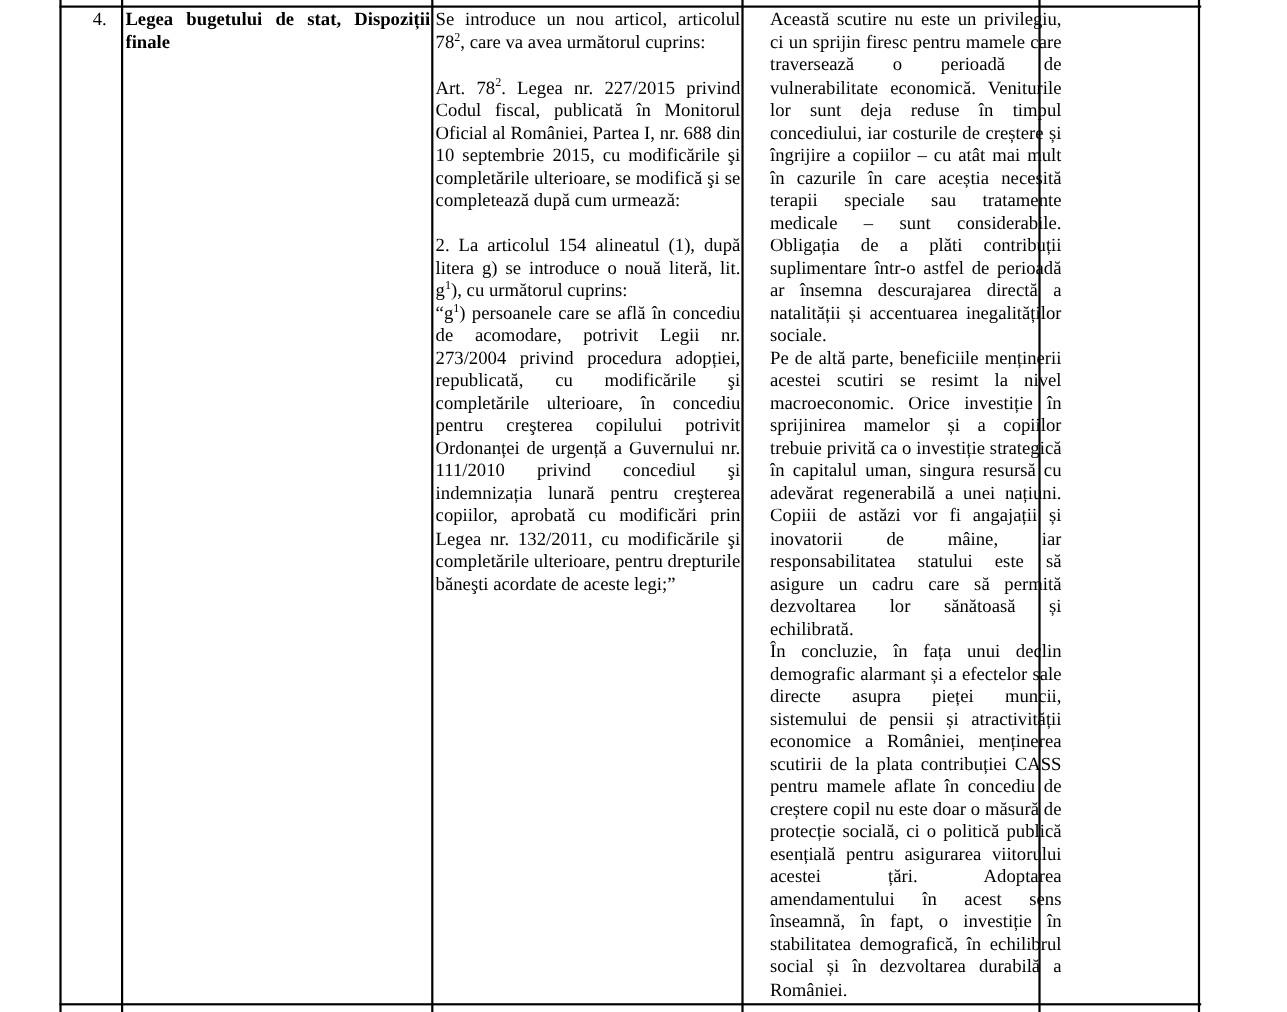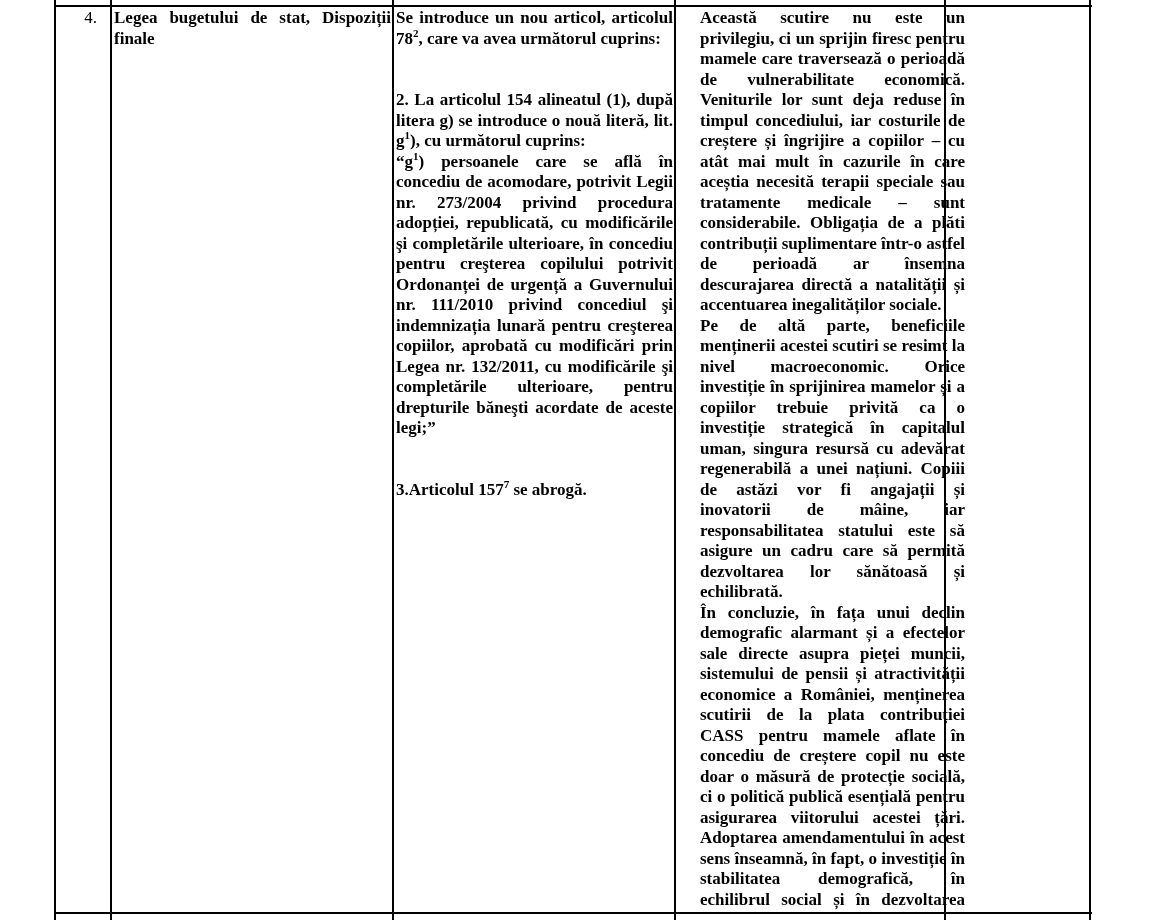--- a/index.html
+++ b/index.html
@@ -39,21 +39,20 @@
     font-size: 17px;
     line-height: 20.5px;
     text-align: justify;
     text-justify: inter-word;
     hyphens: none;
     overflow: hidden;
   }
   .cell p {
     margin: 0;
     padding: 0;
-    font-weight: bold;
   }
   .cell p.blank {  }
   sup {
     font-size: 11px;
     line-height: 0;
     vertical-align: super;
   }
   .cell-num {
     left: 56px;
     width: 41px;
@@ -91,26 +90,26 @@
   <div class="hline" style="top:5px"></div>
   <div class="hline" style="top:912px"></div>
 
   <div class="cell cell-num">4.</div>
 
   <div class="cell cell-law">Legea bugetului de stat, Dispoziții finale</div>
 
   <div class="cell cell-amendment">
       <p>Se introduce un nou articol, articolul 78<sup>2</sup>, care va avea următorul cuprins:</p>
       <p class="blank">&nbsp;</p>
+      <p>Art. 78<sup>2</sup>. Legea nr. 227/2015 privind Codul fiscal, publicată în Monitorul Oficial al României, Partea I, nr. 688 din 10 septembrie 2015, cu modificările şi completările ulterioare, se modifică şi se completează după cum urmează:</p>
       <p class="blank">&nbsp;</p>
       <p>2. La articolul 154 alineatul (1), după litera g) se introduce o nouă literă, lit. g<sup>1</sup>), cu următorul cuprins:</p>
       <p>“g<sup>1</sup>) persoanele care se află în concediu de acomodare, potrivit Legii nr. 273/2004 privind procedura adopției, republicată, cu modificările şi completările ulterioare, în concediu pentru creşterea copilului potrivit Ordonanței de urgență a Guvernului nr. 111/2010 privind concediul şi indemnizația lunară pentru creşterea copiilor, aprobată cu modificări prin Legea nr. 132/2011, cu modificările şi completările ulterioare, pentru drepturile băneşti acordate de aceste legi;”</p>
       <p class="blank">&nbsp;</p>
       <p class="blank">&nbsp;</p>
-      <p>3.Articolul 157<sup>7</sup> se abrogă.</p>
     </div>
 
   <div class="cell cell-justification">
       <p>Această scutire nu este un privilegiu, ci un sprijin firesc pentru mamele care traversează o perioadă de vulnerabilitate economică. Veniturile lor sunt deja reduse în timpul concediului, iar costurile de creștere și îngrijire a copiilor – cu atât mai mult în cazurile în care aceștia necesită terapii speciale sau tratamente medicale – sunt considerabile. Obligația de a plăti contribuții suplimentare într-o astfel de perioadă ar însemna descurajarea directă a natalității și accentuarea inegalităților sociale.</p>
       <p>Pe de altă parte, beneficiile menținerii acestei scutiri se resimt la nivel macroeconomic. Orice investiție în sprijinirea mamelor și a copiilor trebuie privită ca o investiție strategică în capitalul uman, singura resursă cu adevărat regenerabilă a unei națiuni. Copiii de astăzi vor fi angajații și inovatorii de mâine, iar responsabilitatea statului este să asigure un cadru care să permită dezvoltarea lor sănătoasă și echilibrată.</p>
       <p>În concluzie, în fața unui declin demografic alarmant și a efectelor sale directe asupra pieței muncii, sistemului de pensii și atractivității economice a României, menținerea scutirii de la plata contribuției CASS pentru mamele aflate în concediu de creștere copil nu este doar o măsură de protecție socială, ci o politică publică esențială pentru asigurarea viitorului acestei țări. Adoptarea amendamentului în acest sens înseamnă, în fapt, o investiție în stabilitatea demografică, în echilibrul social și în dezvoltarea durabilă a României.</p>
     </div>
 
   <div class="cell cell-empty"></div>
 

